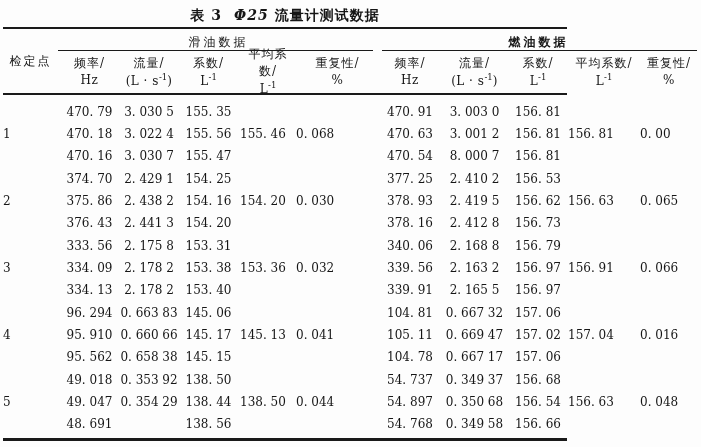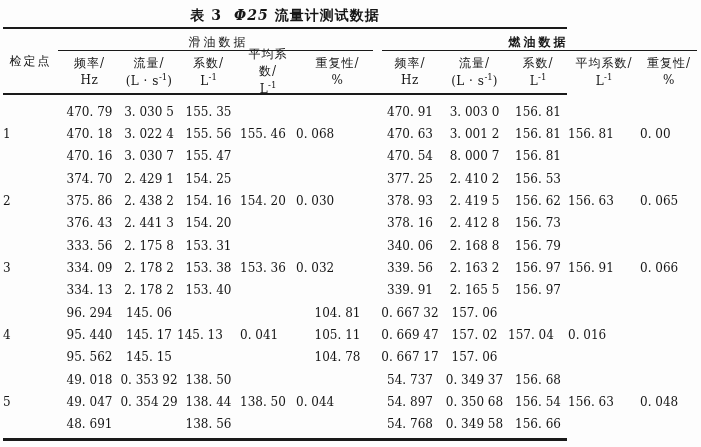--- a/index.html
+++ b/index.html
@@ -250,22 +250,27 @@
     </div>
     <div class="cell">156. 91</div>
     <div class="cell">0. 066</div>
   </div>
 
   <div class="block grid-cols">
     <div class="cell">4</div>
 
     <div class="cell stack">
       <span>96. 294</span>
-      <span>95. 440</span>
+      <span>95. 910</span>
       <span>95. 562</span>
+    </div>
+    <div class="cell stack">
+      <span>0. 663 83</span>
+      <span>0. 660 66</span>
+      <span>0. 658 38</span>
     </div>
     <div class="cell stack">
       <span>145. 06</span>
       <span>145. 17</span>
       <span>145. 15</span>
     </div>
     <div class="cell">145. 13</div>
     <div class="cell">0. 041</div>
 
     <div class="cell stack">

